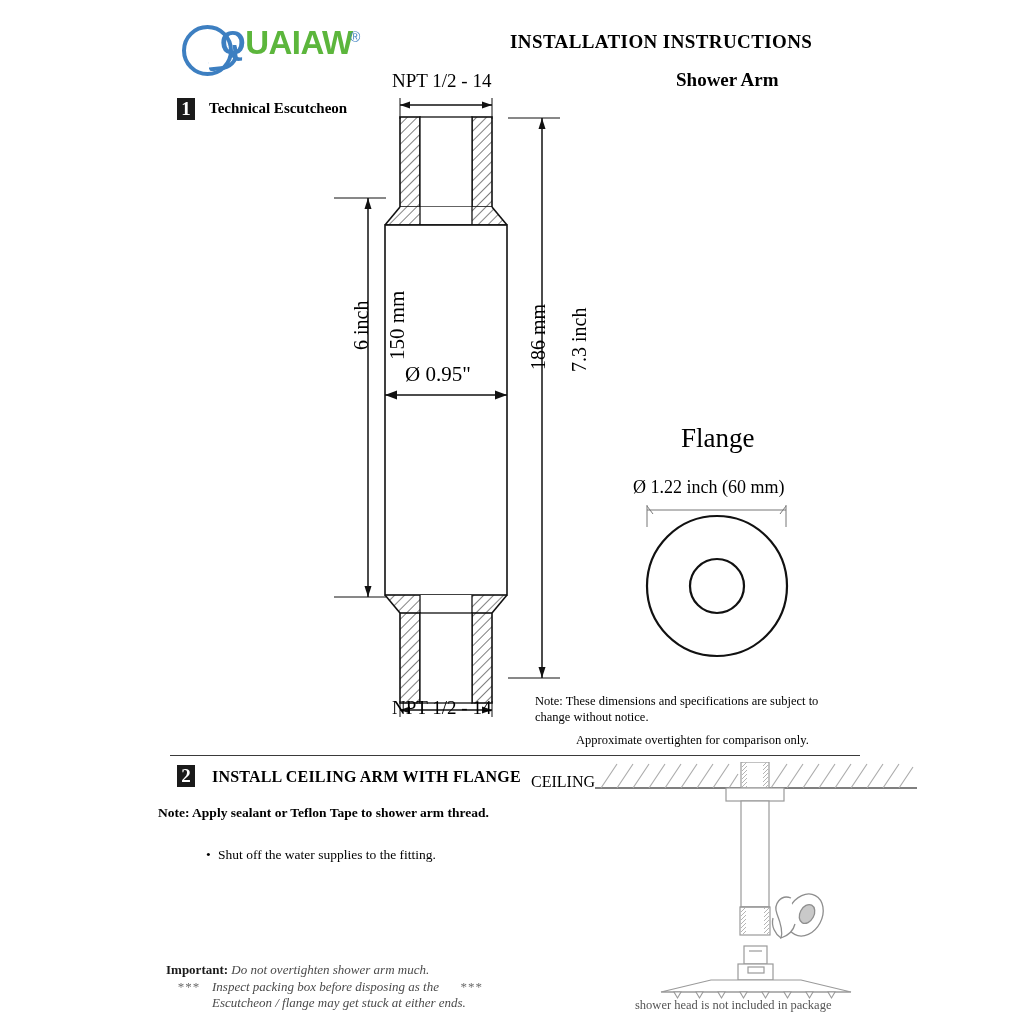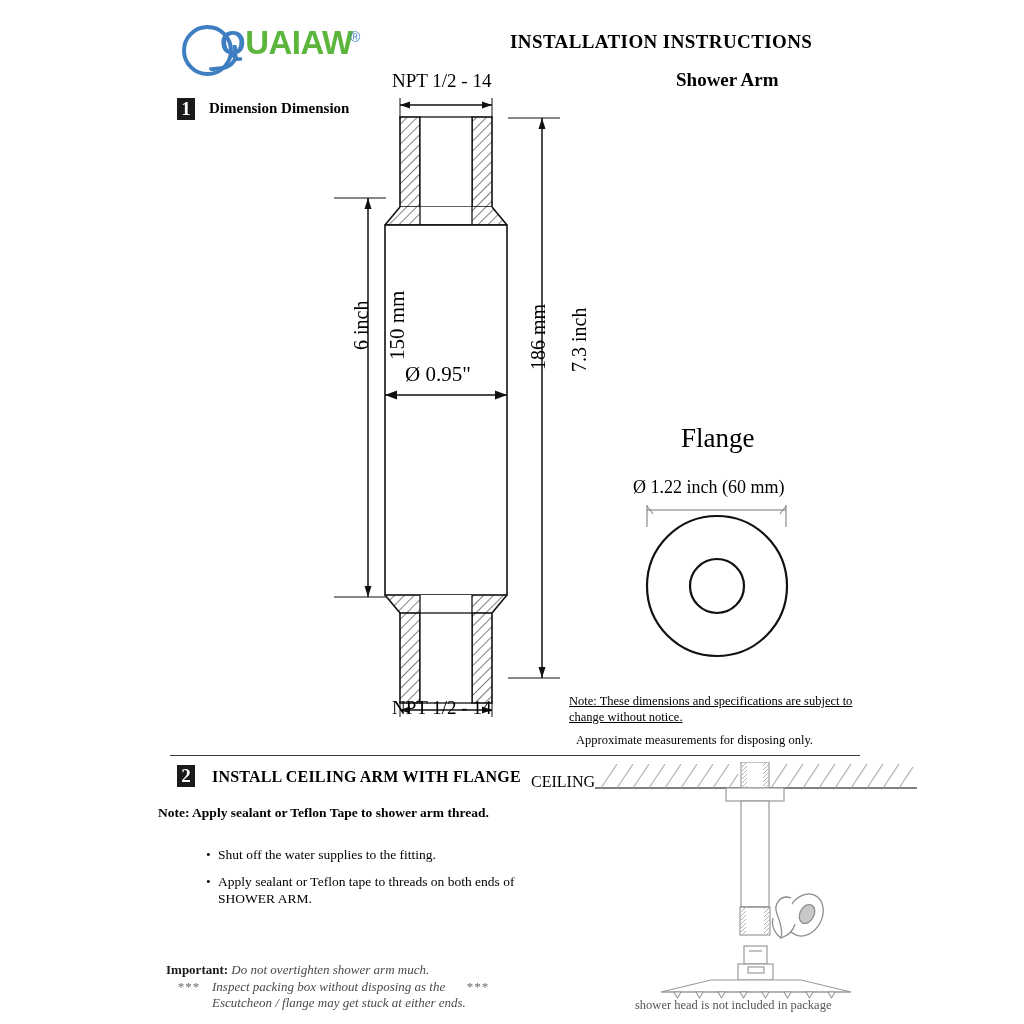--- a/index.html
+++ b/index.html
@@ -44,21 +44,21 @@
   #t-186mm{left:527px;top:370px;font-size:20px;}
   #t-73inch{left:568px;top:372px;font-size:20px;}
   #t-dia{left:405px;top:362px;font-size:21px;}
 
   
   #flange-title{left:681px;top:423px;font-size:27px;font-family:"Liberation Serif",serif;}
   #flange-dim{left:633px;top:477px;font-size:18px;font-family:"Liberation Serif",serif;}
 
   
   .note{font-family:"Liberation Serif",serif;font-size:12.5px;line-height:1.25;}
-  #note1{left:569px;top:694px;width:290px;text-decoration:underline;}
+  #note1{left:535px;top:694px;width:290px;}
   #note2{left:576px;top:733px;width:290px;}
 
   
   #divider{left:170px;top:755px;width:690px;height:1px;background:#3a3a3a;}
 
   
   #note-seal{left:158px;top:805px;font-weight:700;font-size:13.5px;font-family:"Liberation Serif",serif;}
   #bullets{left:190px;top:830px;width:360px;font-family:"Liberation Serif",serif;font-size:13.5px;}
   #bullets li{list-style:none;margin:0 0 9px 0;padding-left:12px;position:relative;line-height:1.3;}
   #bullets li:before{content:"\2022";position:absolute;left:0;top:0;}
@@ -81,21 +81,21 @@
   <div class="ring"></div>
   <div class="swoosh"></div>
   <div class="ltext"><span class="lQ">Q</span><span>UAIAW</span></div>
   <div class="reg">®</div>
 </div>
 
 <div class="abs nowrap" id="hdr-main">INSTALLATION INSTRUCTIONS</div>
 <div class="abs nowrap" id="hdr-sub">Shower Arm</div>
 
 <div class="abs numbox" id="sec1-box">1</div>
-<div class="abs nowrap" id="sec1-title">Dimension Dimension</div>
+<div class="abs nowrap" id="sec1-title">Technical Escutcheon</div>
 
 <svg class="abs" style="left:320px;top:95px;" width="290" height="625" viewBox="0 0 290 625">
   <defs>
     <pattern id="hatch" patternUnits="userSpaceOnUse" width="7" height="7" patternTransform="rotate(45)">
       <line x1="0" y1="0" x2="0" y2="7" stroke="#111" stroke-width="1.1"></line>
     </pattern>
   </defs>
 
   <rect x="80" y="22" width="20" height="90" fill="url(#hatch)" stroke="#111" stroke-width="1.6"></rect>
 
@@ -172,38 +172,37 @@
   <line x1="146" y1="5" x2="146" y2="27" stroke="#777" stroke-width="1"></line>
   <line x1="7" y1="10" x2="146" y2="10" stroke="#777" stroke-width="1"></line>
   <line x1="7" y1="6" x2="13" y2="14" stroke="#777" stroke-width="1"></line>
   <line x1="146" y1="6" x2="140" y2="14" stroke="#777" stroke-width="1"></line>
 
   <circle cx="77" cy="86" r="70" fill="#fff" stroke="#111" stroke-width="2.2"></circle>
   <circle cx="77" cy="86" r="27" fill="#fff" stroke="#111" stroke-width="2.2"></circle>
 </svg>
 
 <div class="abs note" id="note1">Note: These dimensions and specifications are subject to change without notice.</div>
-<div class="abs note" id="note2">Approximate measurements for disposing only.</div>
+<div class="abs note" id="note2">Approximate overtighten for comparison only.</div>
 
 <div class="abs" id="divider"></div>
 
 <div class="abs numbox" id="sec2-box">2</div>
 <div class="abs nowrap" id="sec2-title">INSTALL CEILING ARM WITH FLANGE</div>
 <div class="abs nowrap" id="note-seal">Note: Apply sealant or Teflon Tape to shower arm thread.</div>
 
 <ul class="abs" id="bullets">
   <li>Shut off the water supplies to the fitting.</li>
-  <li>Apply sealant or Teflon tape to threads on both ends of SHOWER ARM.</li>
 </ul>
 
 <div class="abs" id="important">
   <div style="position:relative;">
     <span style="font-weight:700;color:#1a1a1a;text-align:center;">Important:</span>
     <i>Do not overtighten shower arm much.</i><br>
-    <span class="stars" style="display:inline-block;width:46px;text-align:center;">***</span><i>Inspect packing box without disposing as the</i><span class="stars" style="display:inline-block;width:44px;text-align:right;">***</span><br>
+    <span class="stars" style="display:inline-block;width:46px;text-align:center;">***</span><i>Inspect packing box before disposing as the</i><span class="stars" style="display:inline-block;width:44px;text-align:right;">***</span><br>
     <span style="display:inline-block;width:46px;"></span><i>Escutcheon / flange may get stuck at either ends.</i>
   </div>
 </div>
 
 <div class="abs nowrap" id="ceiling-label">CEILING</div>
 
 <svg class="abs" style="left:595px;top:762px;" width="330" height="240" viewBox="0 0 330 240">
   <defs>
     <pattern id="thr" patternUnits="userSpaceOnUse" width="4" height="4">
       <line x1="0" y1="4" x2="4" y2="0" stroke="#b5b5b5" stroke-width="1"></line>

